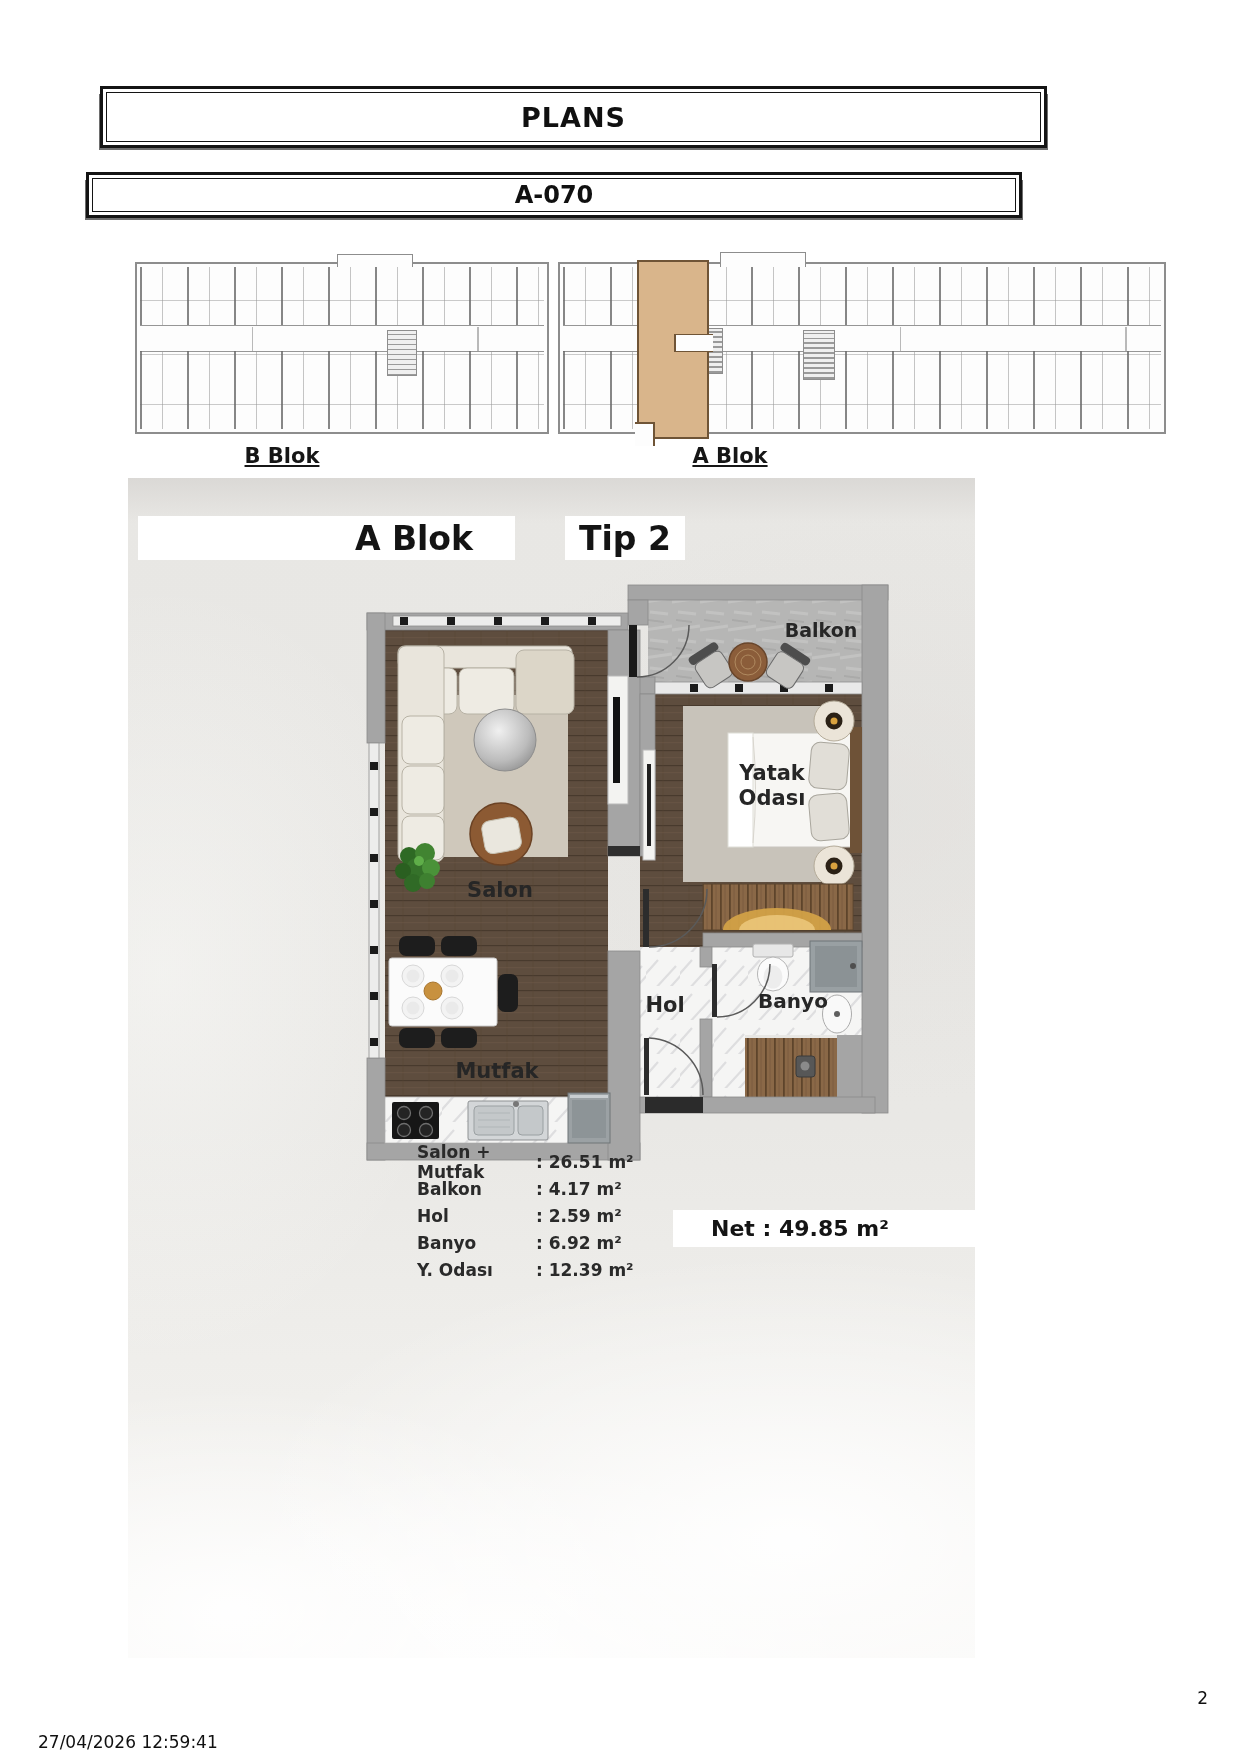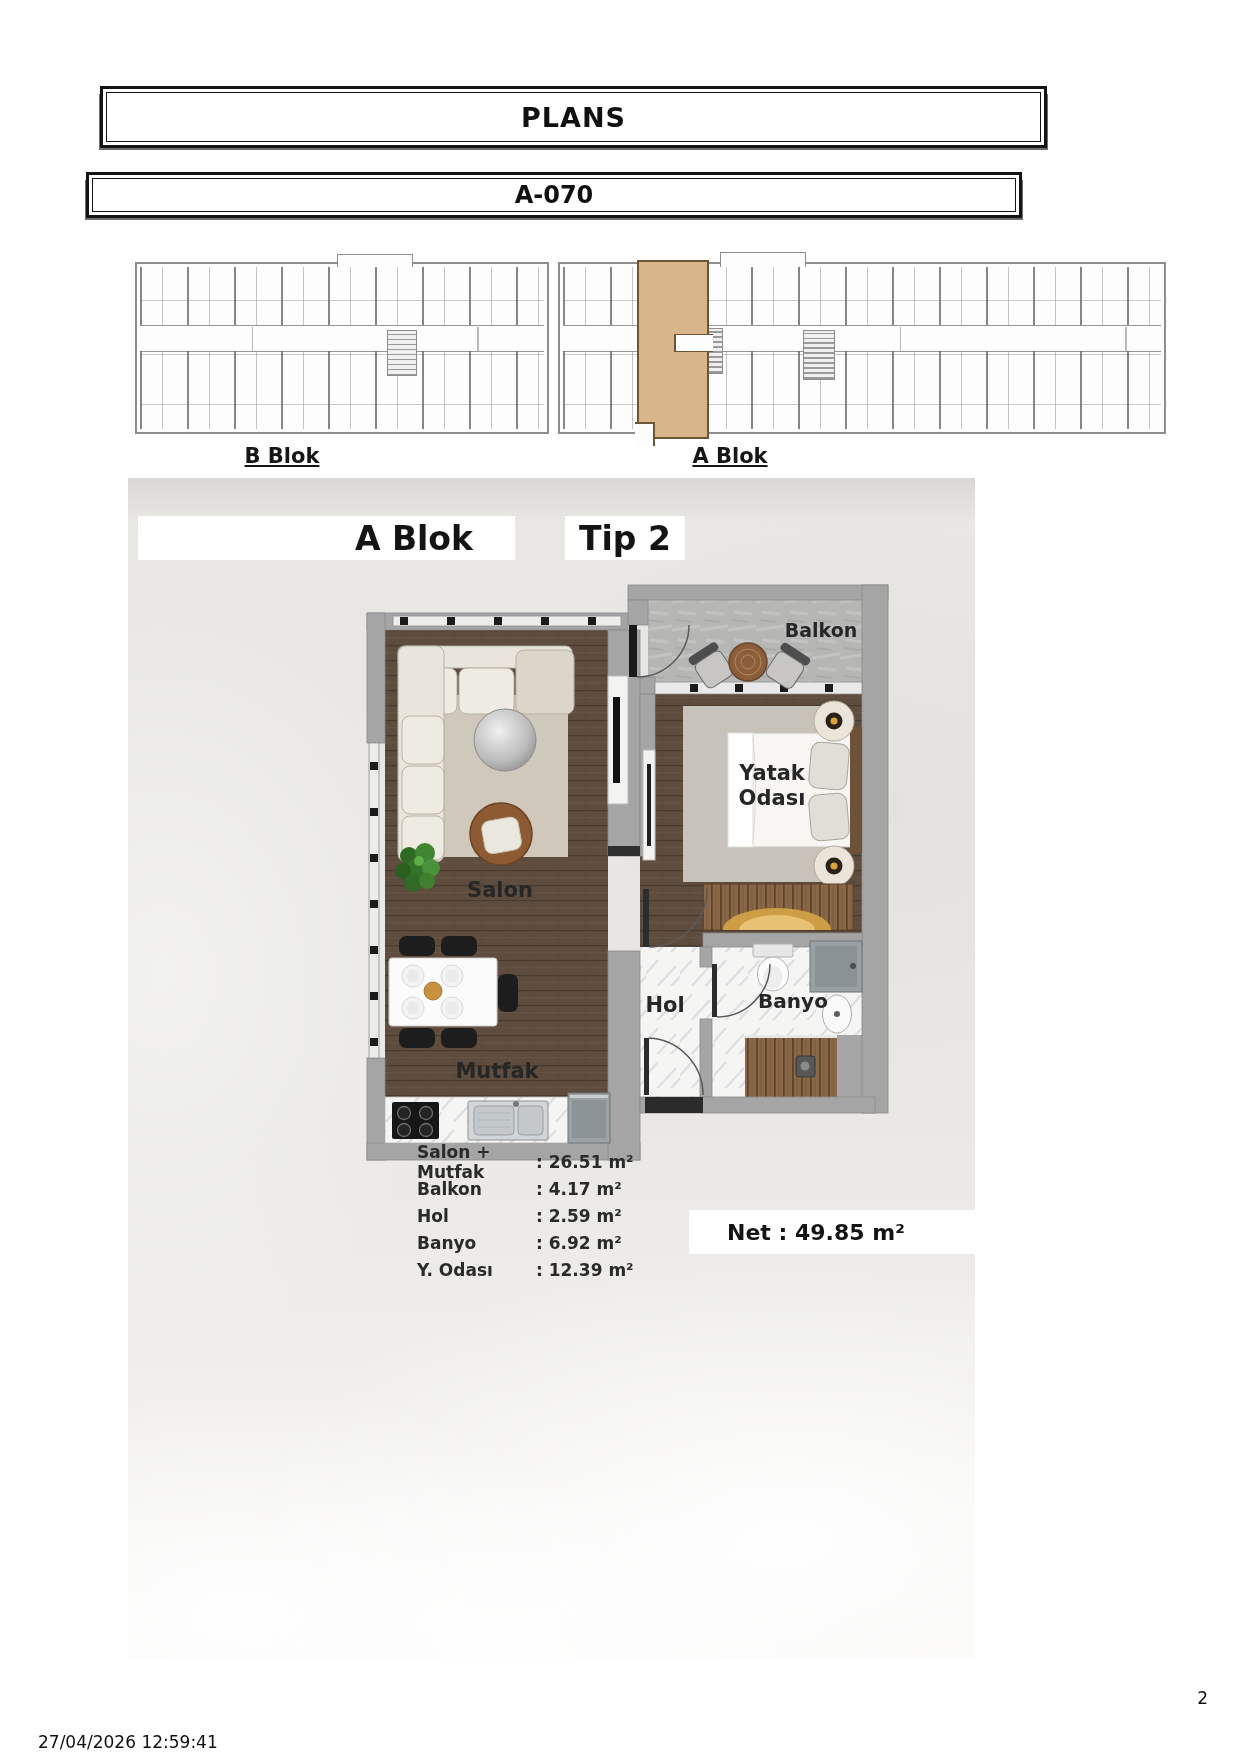--- a/index.html
+++ b/index.html
@@ -375,18 +375,18 @@
     <div class="arow">
       <span class="lbl">Banyo</span>
       <span class="val">: 6.92 m²</span>
     </div>
     <div class="arow">
       <span class="lbl">Y. Odası</span>
       <span class="val">: 12.39 m²</span>
     </div>
   </div>
 
-  <div class="totbox" style="top:1210px; height:44px;margin-left:16px;">Net :  49.85 m²</div>
+  <div class="totbox" style="top:1210px; height:37px;">Net :  49.85 m²</div>
 
   <div class="footer-dt">27/04/2026 12:59:41</div>
   <div class="footer-pg">2</div>
 
 </div>
 
 </body></html>

